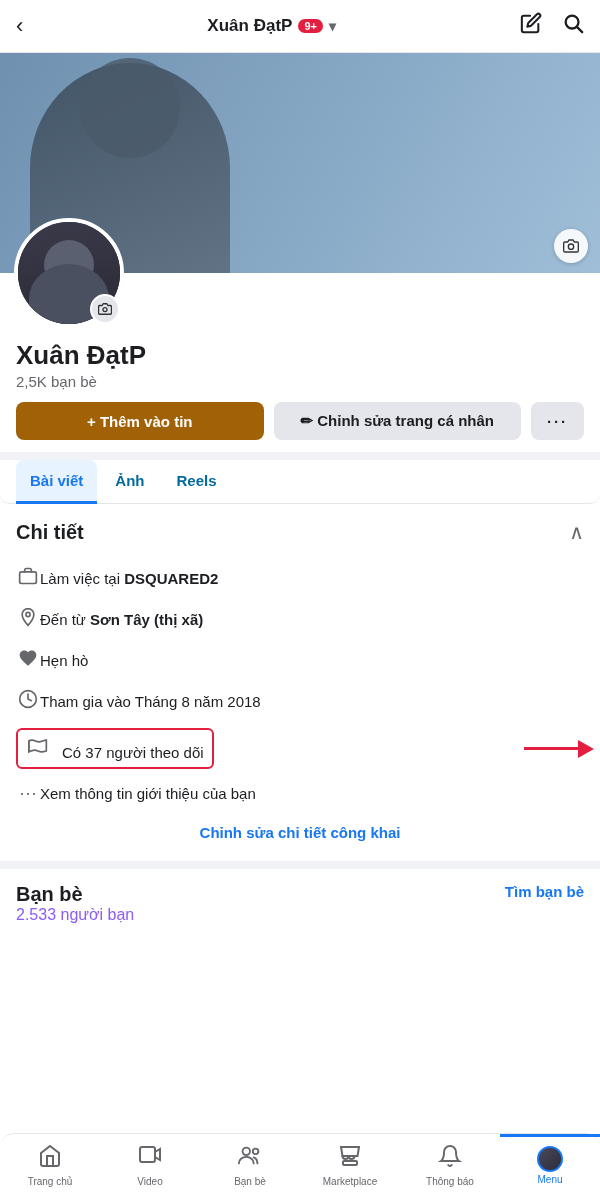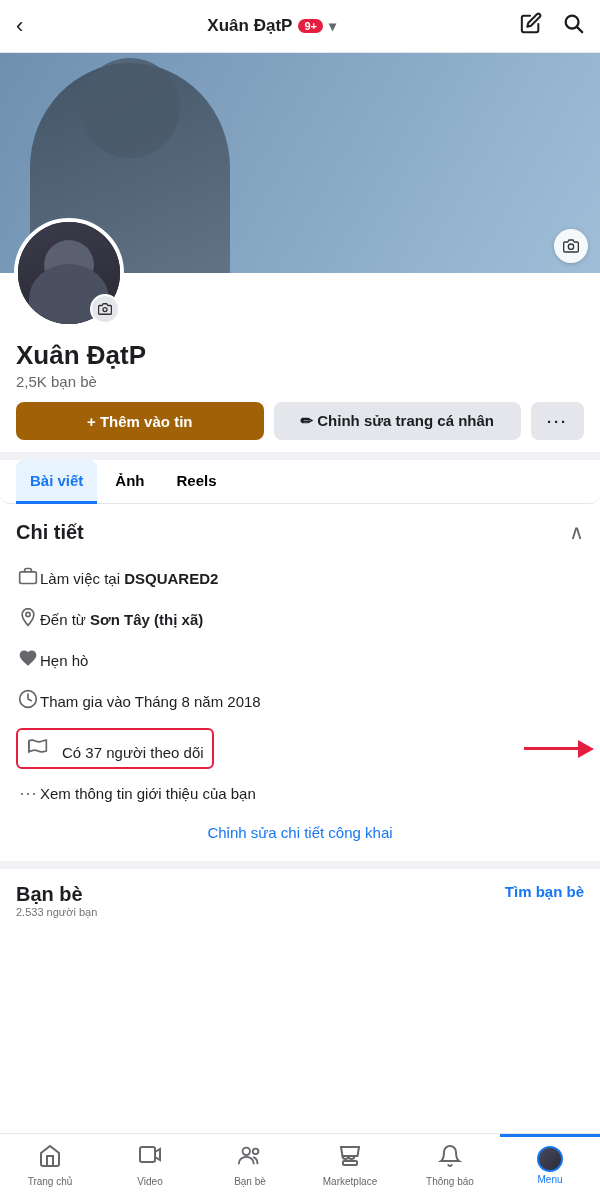--- a/index.html
+++ b/index.html
@@ -200,21 +200,21 @@
       display: flex;
       padding: 0 16px;
       border-bottom: 1px solid #e4e6eb;
       gap: 4px;
       border-radius: 10px;
     }
     .tab {
       padding: 12px 14px;
       font-size: 15px;
       font-weight: 600;
-      color: #000000;
+      color: #0369a1;
       cursor: pointer;
       border-bottom: 3px solid transparent;
       margin-bottom: -1px;
     }
     .tab.active {
       color: #1877f2;
       border-bottom: 3px solid #1877f2;
       background: #e7f3ff;
       border-radius: 8px 8px 0 0;
     }
@@ -274,63 +274,64 @@
     }
 
     
     .edit-public-btn {
       display: block;
       width: 100%;
       background: transparent;
       border: none;
       color: #1877f2;
       font-size: 15px;
-      font-weight: 400;
+      font-weight: 700;
       text-align: center;
       padding: 12px 0 4px;
       cursor: pointer;
     }
 
     
     .friends-section {
       padding: 14px 16px;
       border-top: 8px solid #f0f2f5;
     }
     .friends-header {
       display: flex;
       justify-content: space-between;
       align-items: flex-start;
     }
     .friends-title {
       font-size: 20px;
       font-weight: 700;
     }
     .friends-count {
-      font-size: 11px;
-      color: #737373;
+      font-size: 16px;
+      color: #8b5cf6;
       text-align: right;
     }
     .friends-link {
       color: #1877f2;
       font-size: 15px;
       font-weight: 600;
       cursor: pointer;
     }
 
     
     .bottom-nav {
       position: fixed;
       bottom: 0;
       left: 0;
       width: 600px;
       background: #fff;
       border-top: 1px solid #e4e6eb;
       display: flex;
       align-items: stretch;
       height: 60px;
+      border-radius: 15px;
     }
     .bottom-nav-item {
       flex: 1;
       display: flex;
       flex-direction: column;
       align-items: center;
       justify-content: center;
       gap: 2px;
       cursor: pointer;
       padding: 4px 0;

